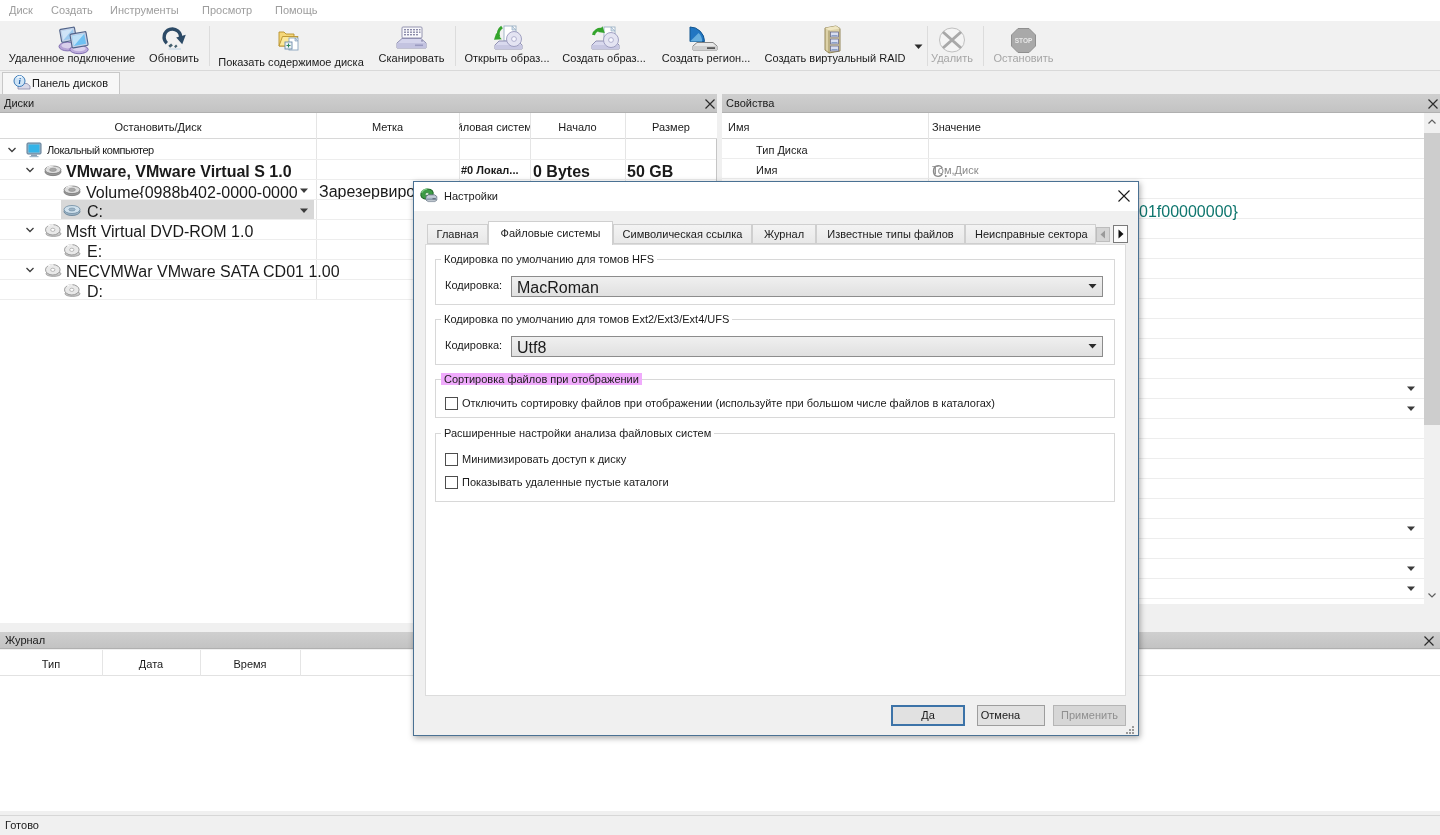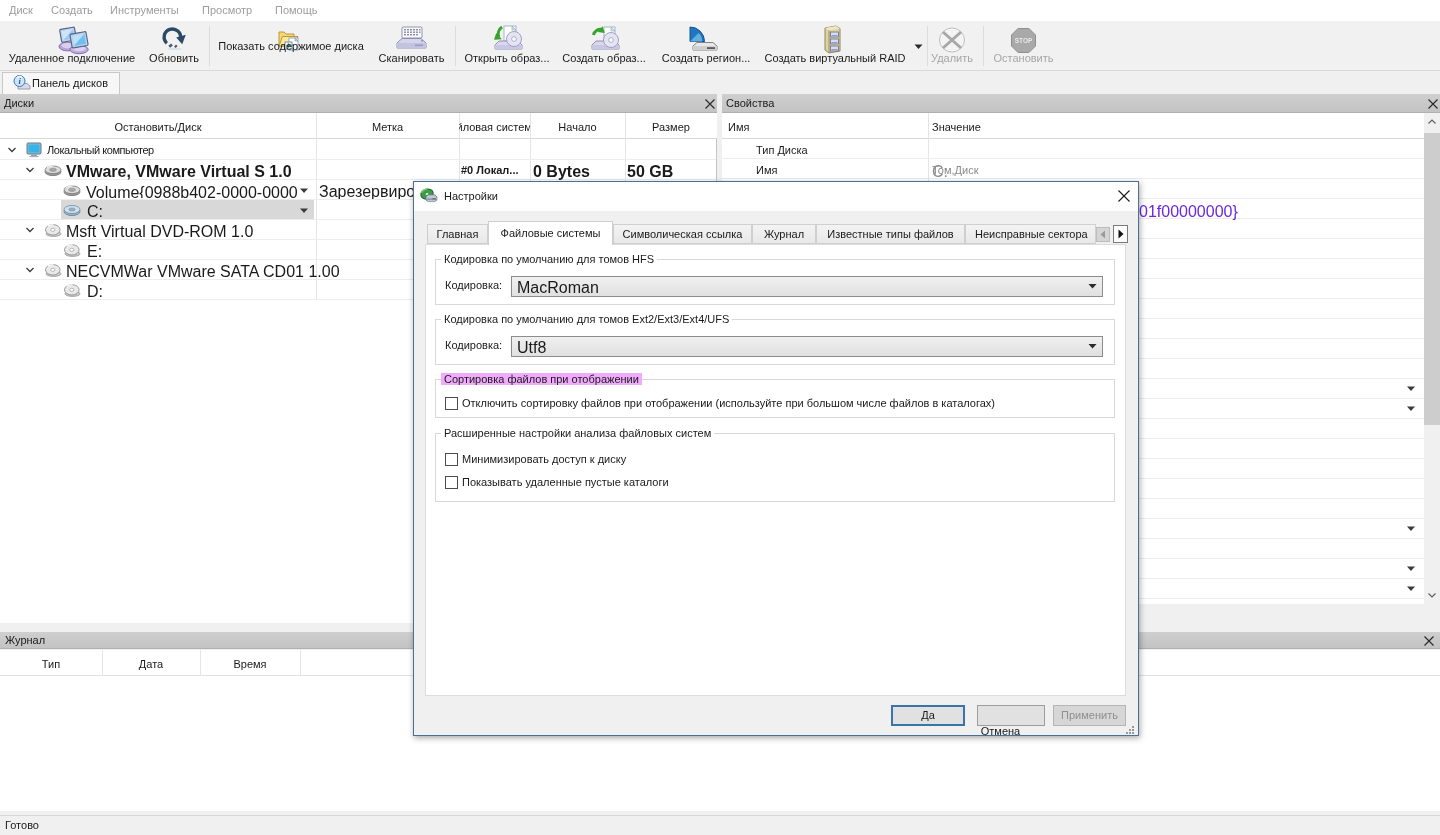--- a/index.html
+++ b/index.html
@@ -140,21 +140,21 @@
   <path d="M5 5 L23 21 M23 5 L5 21" stroke="#a8a8a8" stroke-width="3"></path>
 </svg>
 
 <svg style="left:1010px;top:27px;" width="27" height="27" viewBox="0 0 27 27">
   <path d="M8 1.5 L19 1.5 L25.5 8 L25.5 19 L19 25.5 L8 25.5 L1.5 19 L1.5 8 Z" fill="#a9a9a9" stroke="#8f8f8f" stroke-width="1"></path>
   <text x="13.5" y="15.5" font-family="Liberation Sans, sans-serif" font-size="6.5" font-weight="bold" fill="#e8e8e8" text-anchor="middle">STOP</text>
 </svg>
 <div class="lbl ctr" style="left:8px;top:52px;width:128px;">Удаленное подключение</div>
 <div class="lbl ctr" style="left:148px;top:52px;width:52px;">Обновить</div>
 <div class="sep" style="left:209px;top:26px;height:40px;"></div>
-<div class="lbl ctr" style="left:217px;top:40px;width:148px;">Показать содержимое диска</div>
+<div class="lbl ctr" style="left:217px;top:56px;width:148px;">Показать содержимое диска</div>
 <div class="lbl ctr" style="left:377px;top:52px;width:69px;">Сканировать</div>
 <div class="sep" style="left:455px;top:26px;height:40px;"></div>
 <div class="lbl ctr" style="left:463px;top:52px;width:88px;">Открыть образ...</div>
 <div class="lbl ctr" style="left:560px;top:52px;width:88px;">Создать образ...</div>
 <div class="lbl ctr" style="left:660px;top:52px;width:92px;">Создать регион...</div>
 <div class="lbl ctr" style="left:764px;top:52px;width:142px;">Создать виртуальный RAID</div>
 <div class="sep" style="left:927px;top:26px;height:40px;"></div>
 <div class="lbl ctr" style="left:929px;top:52px;width:46px;color:#a6a6a6;">Удалить</div>
 <div class="sep" style="left:983px;top:26px;height:40px;"></div>
 <div class="lbl ctr" style="left:992px;top:52px;width:63px;color:#a6a6a6;">Остановить</div>
@@ -314,21 +314,21 @@
 <div class="hline" style="left:722px;top:498px;width:702px;"></div>
 <div class="hline" style="left:722px;top:518px;width:702px;"></div>
 <div class="hline" style="left:722px;top:538px;width:702px;"></div>
 <div class="hline" style="left:722px;top:558px;width:702px;"></div>
 <div class="hline" style="left:722px;top:578px;width:702px;"></div>
 <div class="hline" style="left:722px;top:598px;width:702px;"></div>
 <div class="lbl" style="left:756px;top:144px;">Тип Диска</div>
 <div class="lbl" style="left:932px;top:144px;color:#8a8a8a;margin-top:20px;">Том,Диск</div>
 <div class="lbl" style="left:756px;top:164px;">Имя</div>
 <div class="lbl lat" style="left:932px;top:163px;color:#8a8a8a;">C:</div>
-<div class="lbl lat" style="left:1139px;top:203px;color:#6d28d9;">01f00000000}</div>
+<div class="lbl lat" style="left:1139px;top:203px;color:#0f766e;">01f00000000}</div>
 <svg style="left:1405px;top:384px;" width="12" height="10" viewBox="0 0 12 10">
     <path d="M2 2.5 L6 7 L10 2.5 Z" fill="#3c3c3c"></path>
   </svg>
 <svg style="left:1405px;top:404px;" width="12" height="10" viewBox="0 0 12 10">
     <path d="M2 2.5 L6 7 L10 2.5 Z" fill="#3c3c3c"></path>
   </svg>
 <svg style="left:1405px;top:524px;" width="12" height="10" viewBox="0 0 12 10">
     <path d="M2 2.5 L6 7 L10 2.5 Z" fill="#3c3c3c"></path>
   </svg>
 <svg style="left:1405px;top:564px;" width="12" height="10" viewBox="0 0 12 10">
@@ -432,21 +432,21 @@
 <div class="abs" style="left:435px;top:433px;width:680px;height:69px;border:1px solid #d8d8d8;"></div>
 <div class="lbl" style="left:441px;top:427px;background:#ffffff;padding:0 3px;">Расширенные настройки анализа файловых систем</div>
 <div class="abs" style="left:445px;top:453px;width:13px;height:13px;background:#ffffff;border:1px solid #4d4d4d;"></div>
 <div class="lbl" style="left:462px;top:453px;">Минимизировать доступ к диску</div>
 <div class="abs" style="left:445px;top:476px;width:13px;height:13px;background:#ffffff;border:1px solid #4d4d4d;"></div>
 <div class="lbl" style="left:462px;top:476px;">Показывать удаленные пустые каталоги</div>
 
 <div class="abs" style="left:891px;top:705px;width:74px;height:21px;background:#e1e1e1;border:2px solid #3c73a8;"></div>
 <div class="lbl ctr" style="left:891px;top:709px;width:74px;">Да</div>
 <div class="abs" style="left:977px;top:705px;width:68px;height:21px;background:#e1e1e1;border:1px solid #9d9d9d;"></div>
-<div class="lbl ctr" style="left:977px;top:725px;width:47px;">Отмена</div>
+<div class="lbl ctr" style="left:977px;top:709px;width:47px;">Отмена</div>
 <div class="abs" style="left:1053px;top:705px;width:73px;height:21px;background:#d6d6d6;border:1px solid #b5b5b5;"></div>
 <div class="lbl ctr" style="left:1053px;top:709px;width:73px;color:#8f8f8f;">Применить</div>
 
 <svg style="left:1126px;top:726px;" width="9" height="9" viewBox="0 0 9 9">
   <g fill="#9a9a9a">
       <rect x="6" y="0" width="2" height="2"></rect>
       <rect x="6" y="3" width="2" height="2"></rect>
       <rect x="3" y="3" width="2" height="2"></rect>
       <rect x="6" y="6" width="2" height="2"></rect>
       <rect x="3" y="6" width="2" height="2"></rect>

